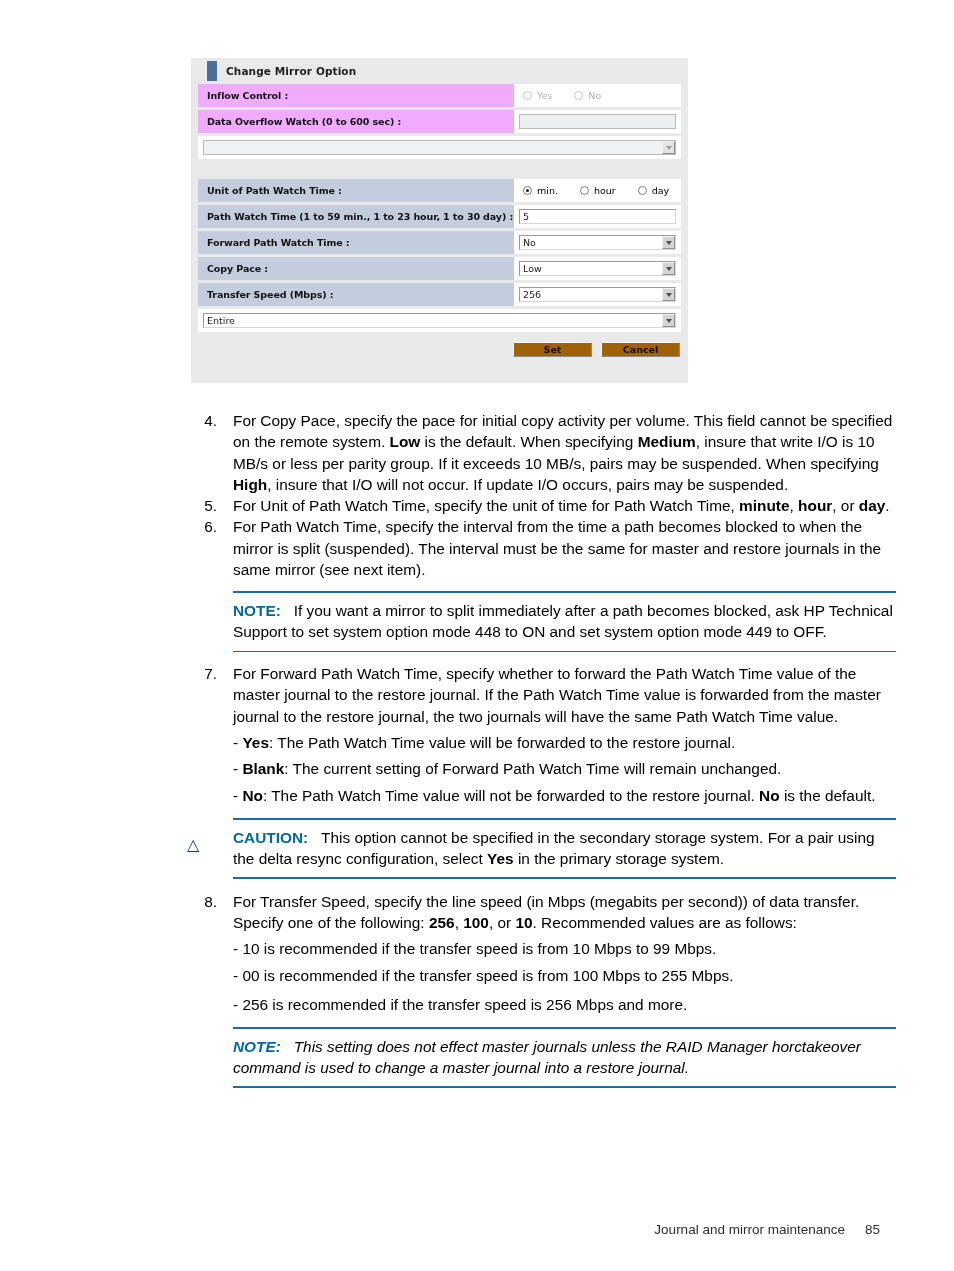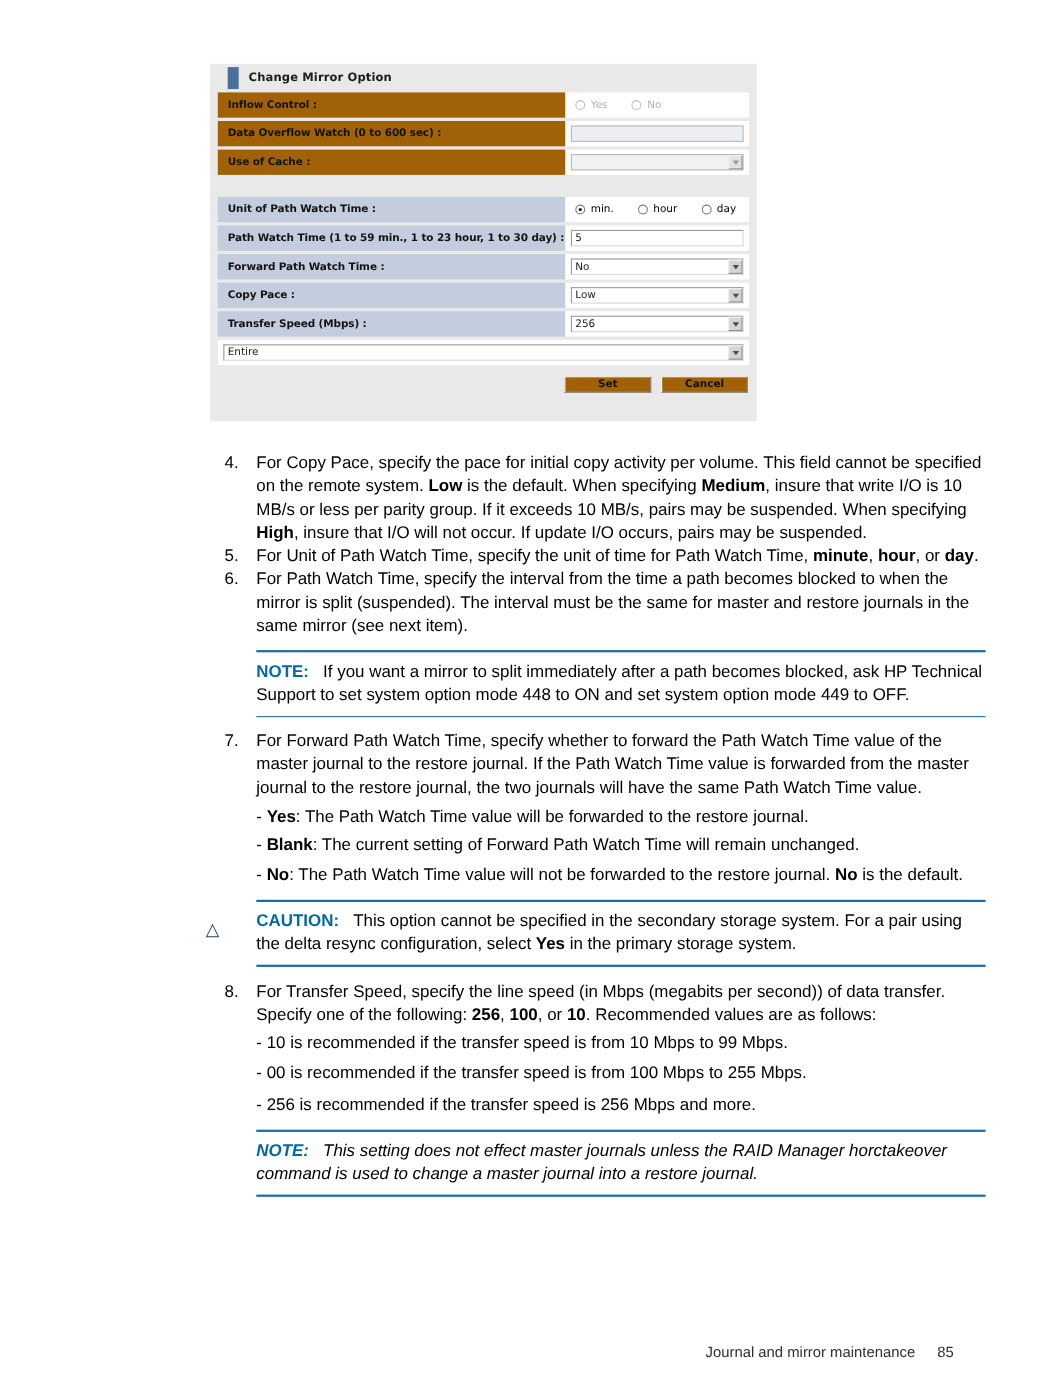--- a/index.html
+++ b/index.html
@@ -61,21 +61,21 @@
     display: flex;
     align-items: center;
     padding-left: 9px;
     box-sizing: border-box;
     font-size: 9.5px;
     font-weight: bold;
     color: #121212;
     letter-spacing: -0.1px;
   }
   .row-label.disabled {
-    background: #a16207;
+    background: #f0abfc;
   }
   .row-ctrl {
     flex: 1;
     background: #ffffff;
     display: flex;
     align-items: center;
     padding-left: 5px;
     padding-right: 5px;
     box-sizing: border-box;
   }
@@ -219,21 +219,21 @@
     position: absolute;
     left: -46px;
     top: 16px;
     font-size: 16px;
     color: #1b3a5c;
     font-family: "DejaVu Sans", sans-serif;
   }
 
   .footer {
     position: absolute;
-    left: 0; right: 17px;
+    left: 0; right: 4px;
     top: 1222px;
     text-align: right;
     padding-right: 70px;
     font-family: "Liberation Sans", sans-serif;
     font-size: 13.5px;
     color: #2e2e2e;
   }
   .footer .pg {
     display: inline-block;
     margin-left: 20px;
@@ -269,21 +269,20 @@
     </div>
 
     <div class="row">
       <div class="row-label disabled">Data Overflow Watch (0 to 600 sec) :</div>
       <div class="row-ctrl">
         <div class="txt disabled"></div>
       </div>
     </div>
 
     <div class="row">
-      <div class="row-label disabled">Use of Cache :</div>
       <div class="row-ctrl">
         <div class="combo disabled">
           <span></span>
           <span class="combo-arrow">
               <span class="tri"></span>
             </span>
         </div>
       </div>
     </div>
 

